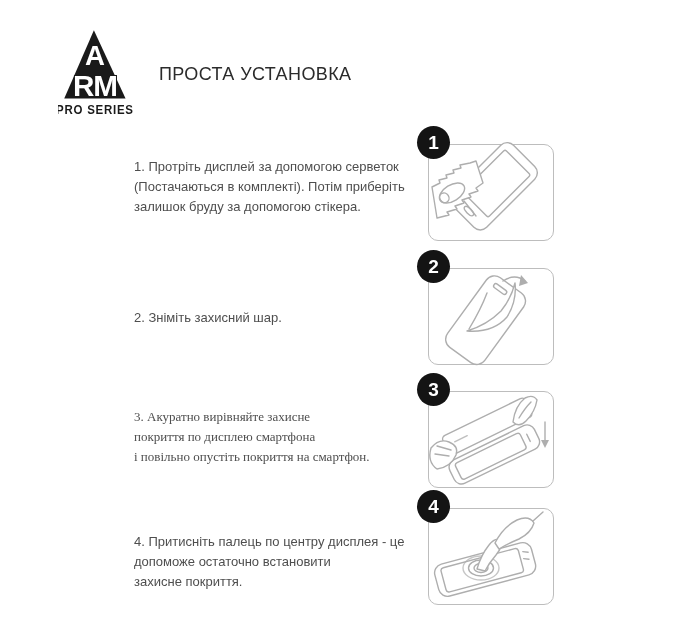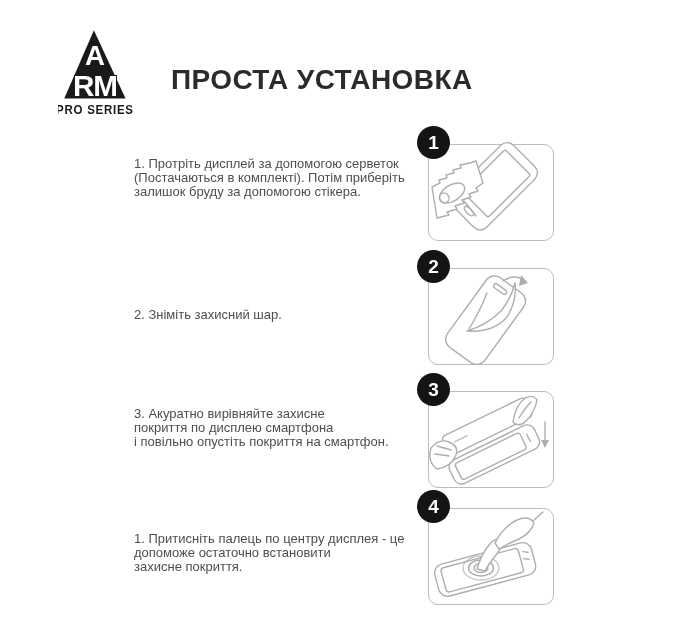--- a/index.html
+++ b/index.html
@@ -22,41 +22,40 @@
     top: 23px;
     width: 82px;
     height: 94px;
   }
 
   
   .page-title {
     position: absolute;
     left: 159px;
     top: 64px;
-    font-size: 28px;
-    font-weight: 700;
+    font-size: 18px;
+    font-weight: 400;
     letter-spacing: 0.4px;
     color: var(--title, #2b2b2b);
     white-space: nowrap;
-    margin-left: 12px;
   }
 
   
   .step-text {
     position: absolute;
     left: 134px;
     width: 300px;
     font-size: 13px;
-    line-height: 14px;
+    line-height: 20px;
     color: var(--body-text, #4e4e4e);
     white-space: pre-line;
   }
   .step-text.s1 { top: 157px; }
   .step-text.s2 { top: 308px; }
-  .step-text.s3 { top: 407px; }
+  .step-text.s3 { top: 407px; font-family: Liberation Serif, serif; }
   .step-text.s4 { top: 532px; }
 
   
   .panel {
     position: absolute;
     left: 428px;
     width: 124px;
     height: 95px;
     border: 1.5px solid var(--frame-stroke, #bdbdbd);
     border-radius: 10px;
@@ -106,21 +105,21 @@
 
   <div class="page-title">ПРОСТА УСТАНОВКА</div>
 
   <div class="step-text s1">1. Протріть дисплей за допомогою серветок
 (Постачаються в комплекті). Потім приберіть
 залишок бруду за допомогою стікера.</div>
   <div class="step-text s2">2. Зніміть захисний шар.</div>
   <div class="step-text s3">3. Акуратно вирівняйте захисне
 покриття по дисплею смартфона
 і повільно опустіть покриття на смартфон.</div>
-  <div class="step-text s4">1. Притисніть палець по центру дисплея - це
+  <div class="step-text s4">4. Притисніть палець по центру дисплея - це
 допоможе остаточно встановити
 захисне покриття.</div>
 
   <div class="panel p1">
     <div class="badge">
       <span>1</span>
     </div>
     <svg class="art" viewBox="0 0 124 95" fill="none" stroke="currentColor" stroke-width="1.4" stroke-linejoin="round" stroke-linecap="round">
       <g transform="rotate(45 64 42)">
         <rect x="40" y="-2" width="48" height="86" rx="9" fill="#ffffff"></rect>

